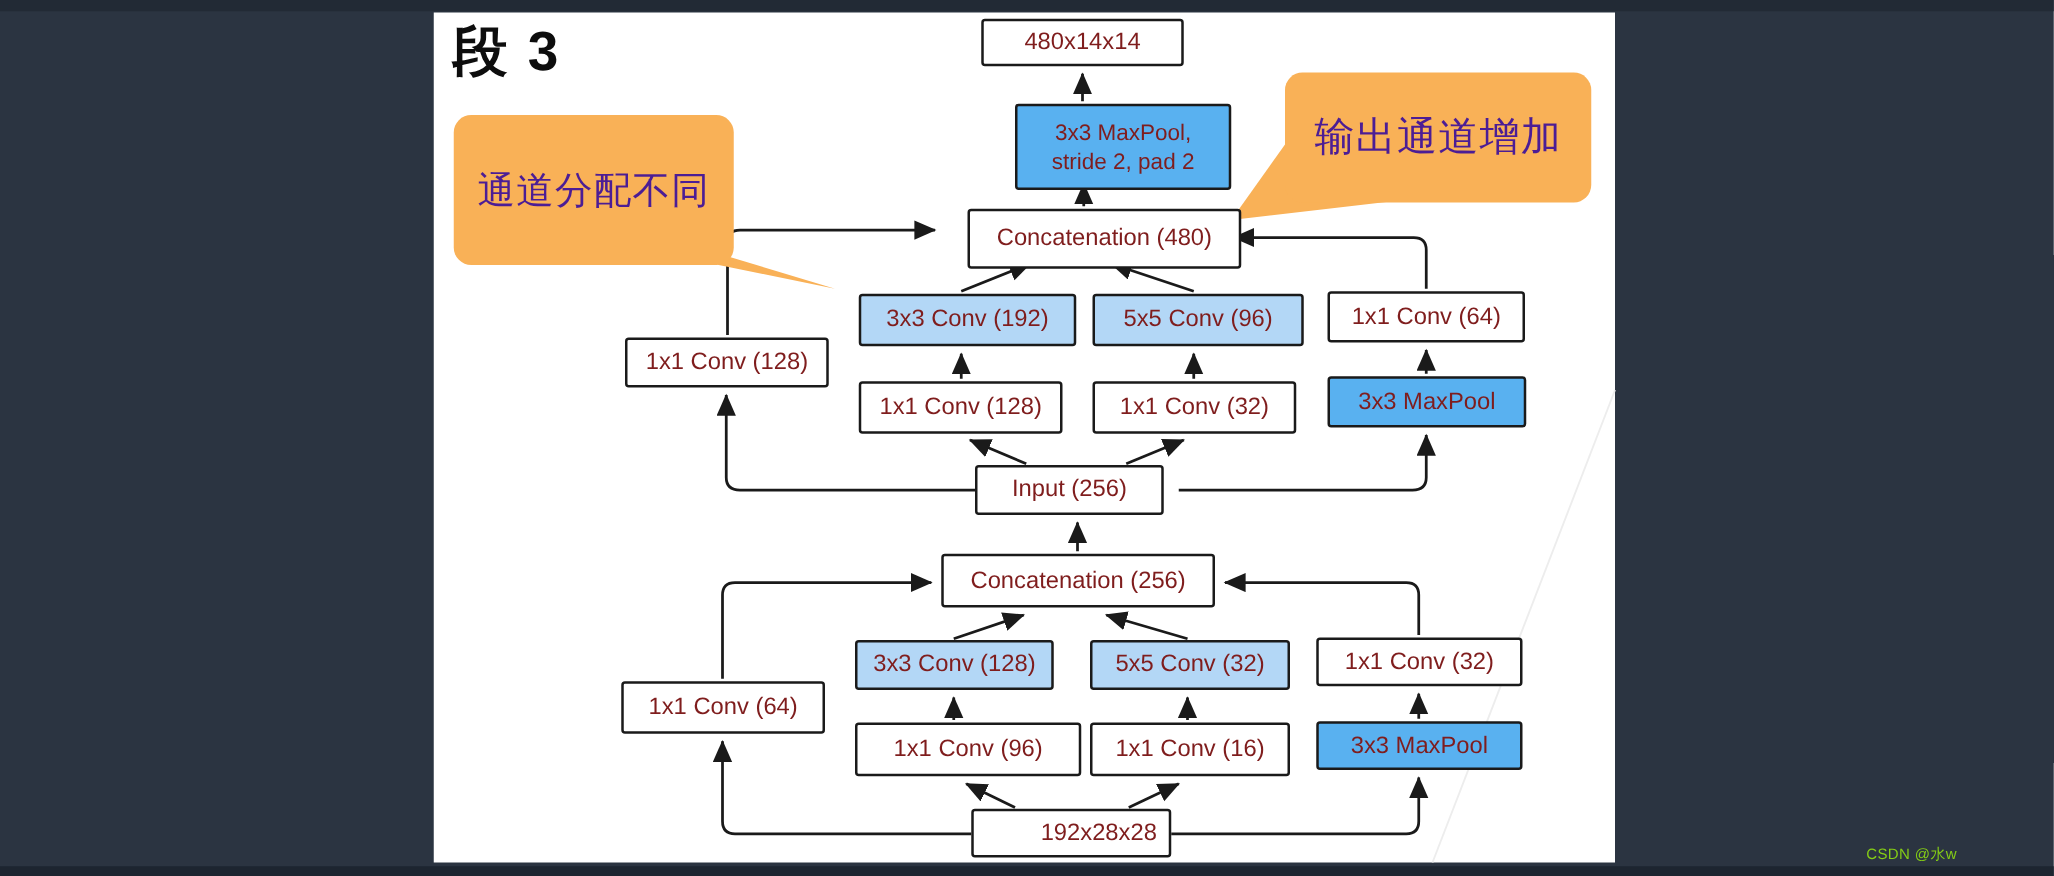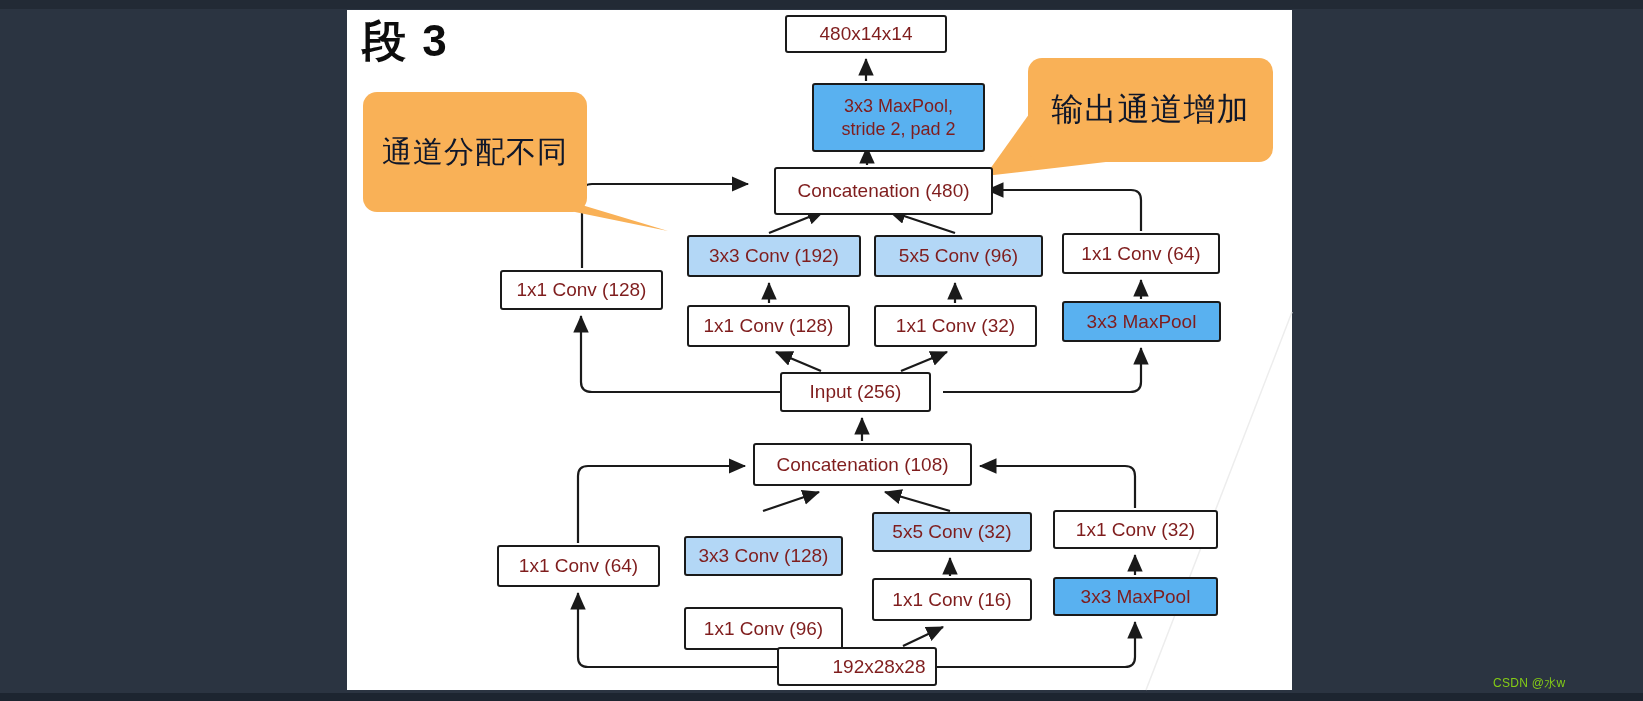--- a/index.html
+++ b/index.html
@@ -19,21 +19,21 @@
   .node{
     position:absolute;box-sizing:border-box;
     border:2px solid #1a1a1a;border-radius:3px;background:#ffffff;
     display:flex;align-items:center;justify-content:center;text-align:center;
     font-size:19px;color:#7f1d1d;white-space:pre-line;line-height:1.25;
   }
   .node.pool{background:#59b1f0;}
   .node.conv{background:#b3d7f6;}
   .node.small{font-size:18px;}
   .callout{
-    position:absolute;background:#f9b157;border-radius:14px;color:#0f172a;
+    position:absolute;background:#f9b157;border-radius:14px;color:#4c1d95;
     display:flex;align-items:center;justify-content:center;text-align:center;
     font-weight:500;
   }
   .callout.left{left:363px;top:92px;width:224px;height:120px;font-size:30px;letter-spacing:1px;}
   .callout.right{left:1028px;top:58px;width:245px;height:104px;font-size:32px;letter-spacing:1px;}
   .watermark{
     position:absolute;left:1493px;top:675px;
     font-size:12px;color:#84cc16;letter-spacing:0.3px;
   }
 </style>
@@ -91,26 +91,26 @@
 stride 2, pad 2</div>
 <div class="node" style="left:774px;top:167px;width:219px;height:48px;">Concatenation (480)</div>
 <div class="node conv" style="left:687px;top:235px;width:174px;height:42px;">3x3 Conv (192)</div>
 <div class="node conv" style="left:874px;top:235px;width:169px;height:42px;">5x5 Conv (96)</div>
 <div class="node" style="left:1062px;top:233px;width:158px;height:41px;">1x1 Conv (64)</div>
 <div class="node" style="left:500px;top:270px;width:163px;height:40px;">1x1 Conv (128)</div>
 <div class="node" style="left:687px;top:305px;width:163px;height:42px;">1x1 Conv (128)</div>
 <div class="node" style="left:874px;top:305px;width:163px;height:42px;">1x1 Conv (32)</div>
 <div class="node pool" style="left:1062px;top:301px;width:159px;height:41px;">3x3 MaxPool</div>
 <div class="node" style="left:780px;top:372px;width:151px;height:40px;">Input (256)</div>
-<div class="node" style="left:753px;top:443px;width:219px;height:43px;">Concatenation (108)</div>
-<div class="node conv" style="left:684px;top:512px;width:159px;height:40px;margin-top:24px;">3x3 Conv (128)</div>
+<div class="node" style="left:753px;top:443px;width:219px;height:43px;">Concatenation (256)</div>
+<div class="node conv" style="left:684px;top:512px;width:159px;height:40px;">3x3 Conv (128)</div>
 <div class="node conv" style="left:872px;top:512px;width:160px;height:40px;">5x5 Conv (32)</div>
 <div class="node" style="left:1053px;top:510px;width:165px;height:39px;">1x1 Conv (32)</div>
 <div class="node" style="left:497px;top:545px;width:163px;height:42px;">1x1 Conv (64)</div>
-<div class="node" style="left:684px;top:578px;width:159px;height:43px;margin-top:29px;">1x1 Conv (96)</div>
+<div class="node" style="left:684px;top:578px;width:181px;height:43px;">1x1 Conv (96)</div>
 <div class="node" style="left:872px;top:578px;width:160px;height:43px;">1x1 Conv (16)</div>
 <div class="node pool" style="left:1053px;top:577px;width:165px;height:39px;">3x3 MaxPool</div>
 <div class="node" style="left:777px;top:647px;width:160px;height:39px;padding-left:44px;">192x28x28</div>
 
 <div class="callout left">通道分配不同</div>
 <div class="callout right">输出通道增加</div>
 
 <div class="title">段 3</div>
 <div class="watermark">CSDN @水w</div>
 

